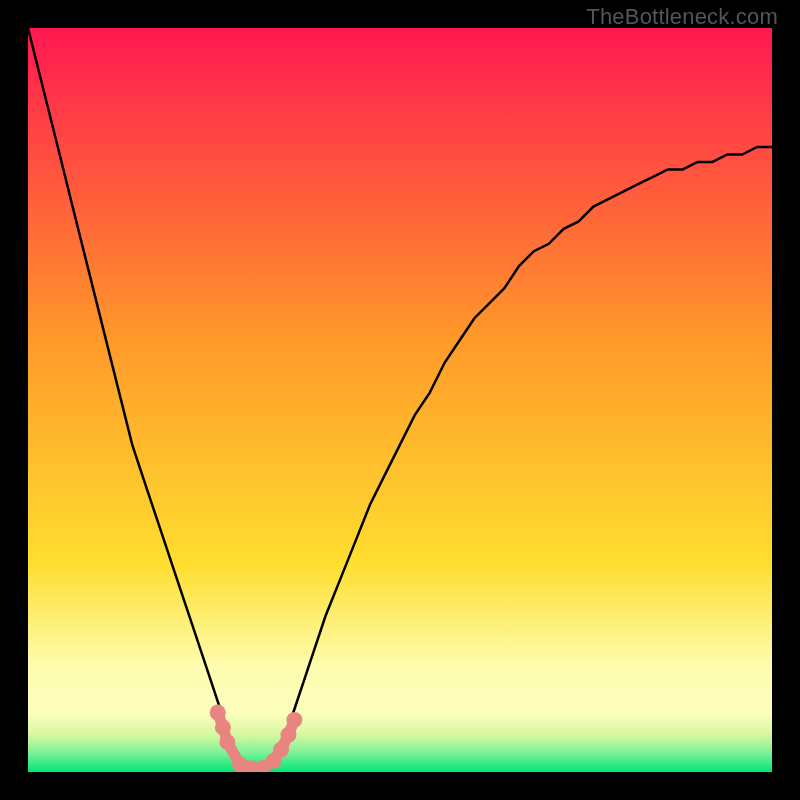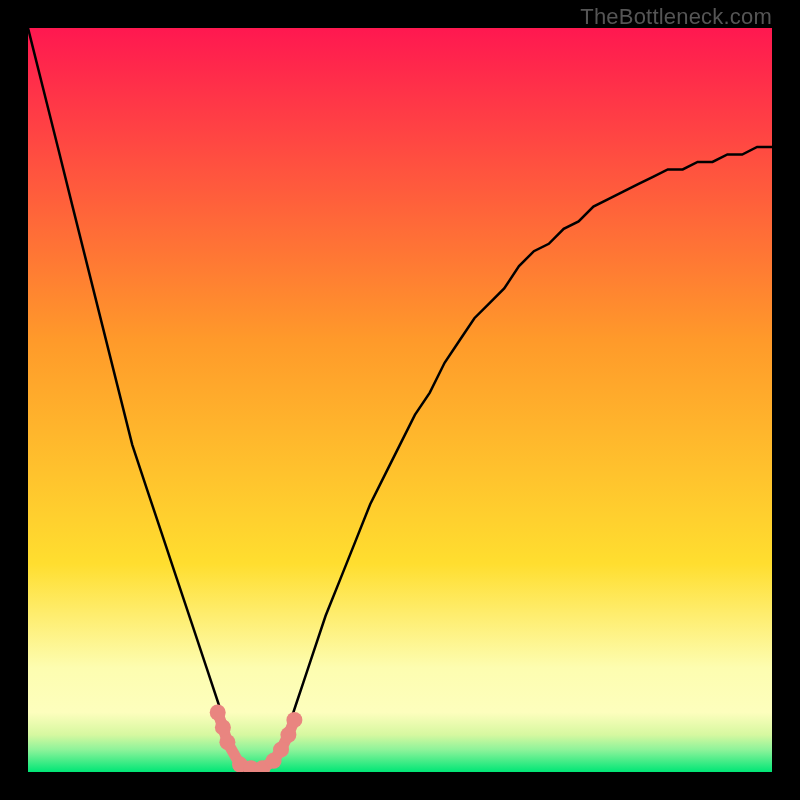--- a/index.html
+++ b/index.html
@@ -22,21 +22,21 @@
   .plot-area {
     position: absolute;
     left: 0;
     top: 0;
     width: 744px;
     height: 744px;
   }
   .watermark {
     position: absolute;
     top: 4px;
-    right: 28px;
+    right: 22px;
     color: #555;
     font-size: 22px;
     font-weight: 500;
     letter-spacing: 0.2px;
     user-select: none;
   }
 </style>
 </head>
 <body>
 

